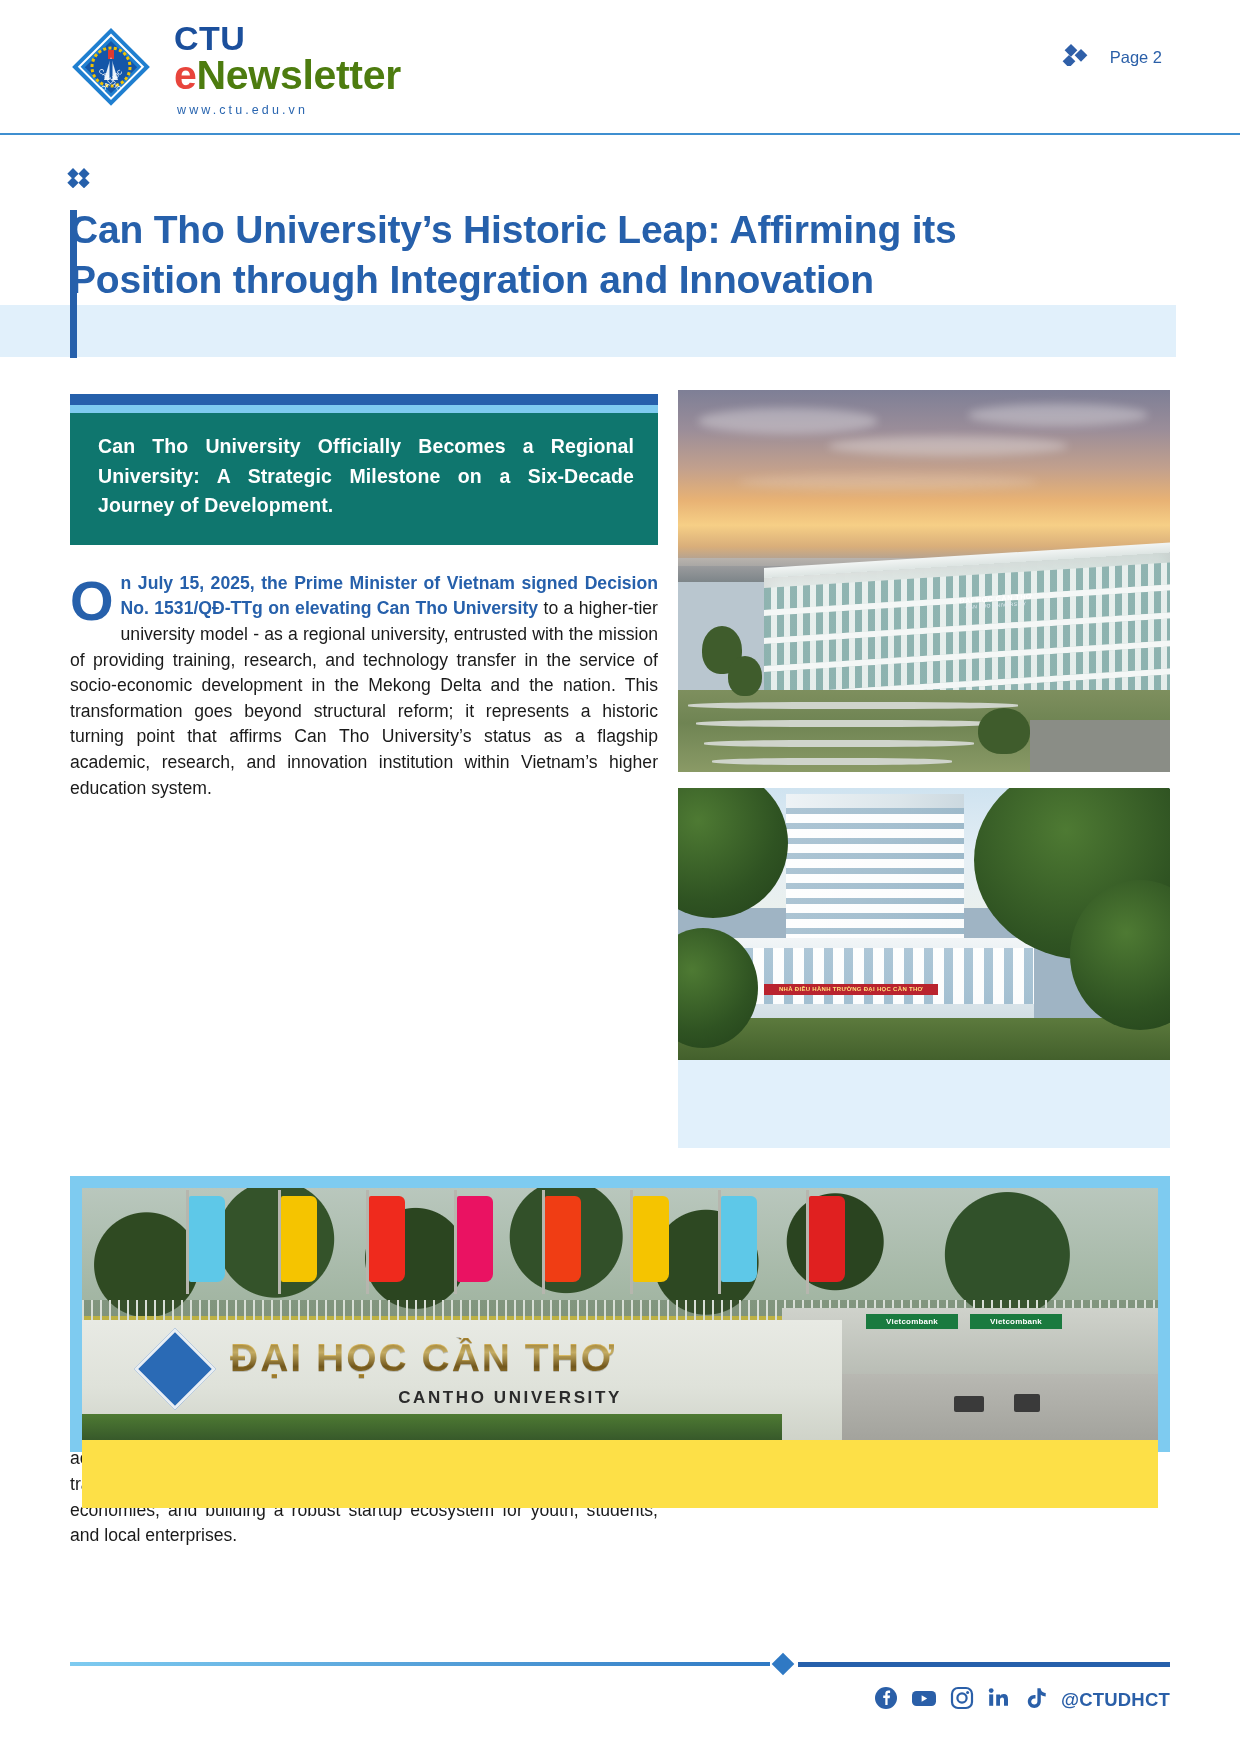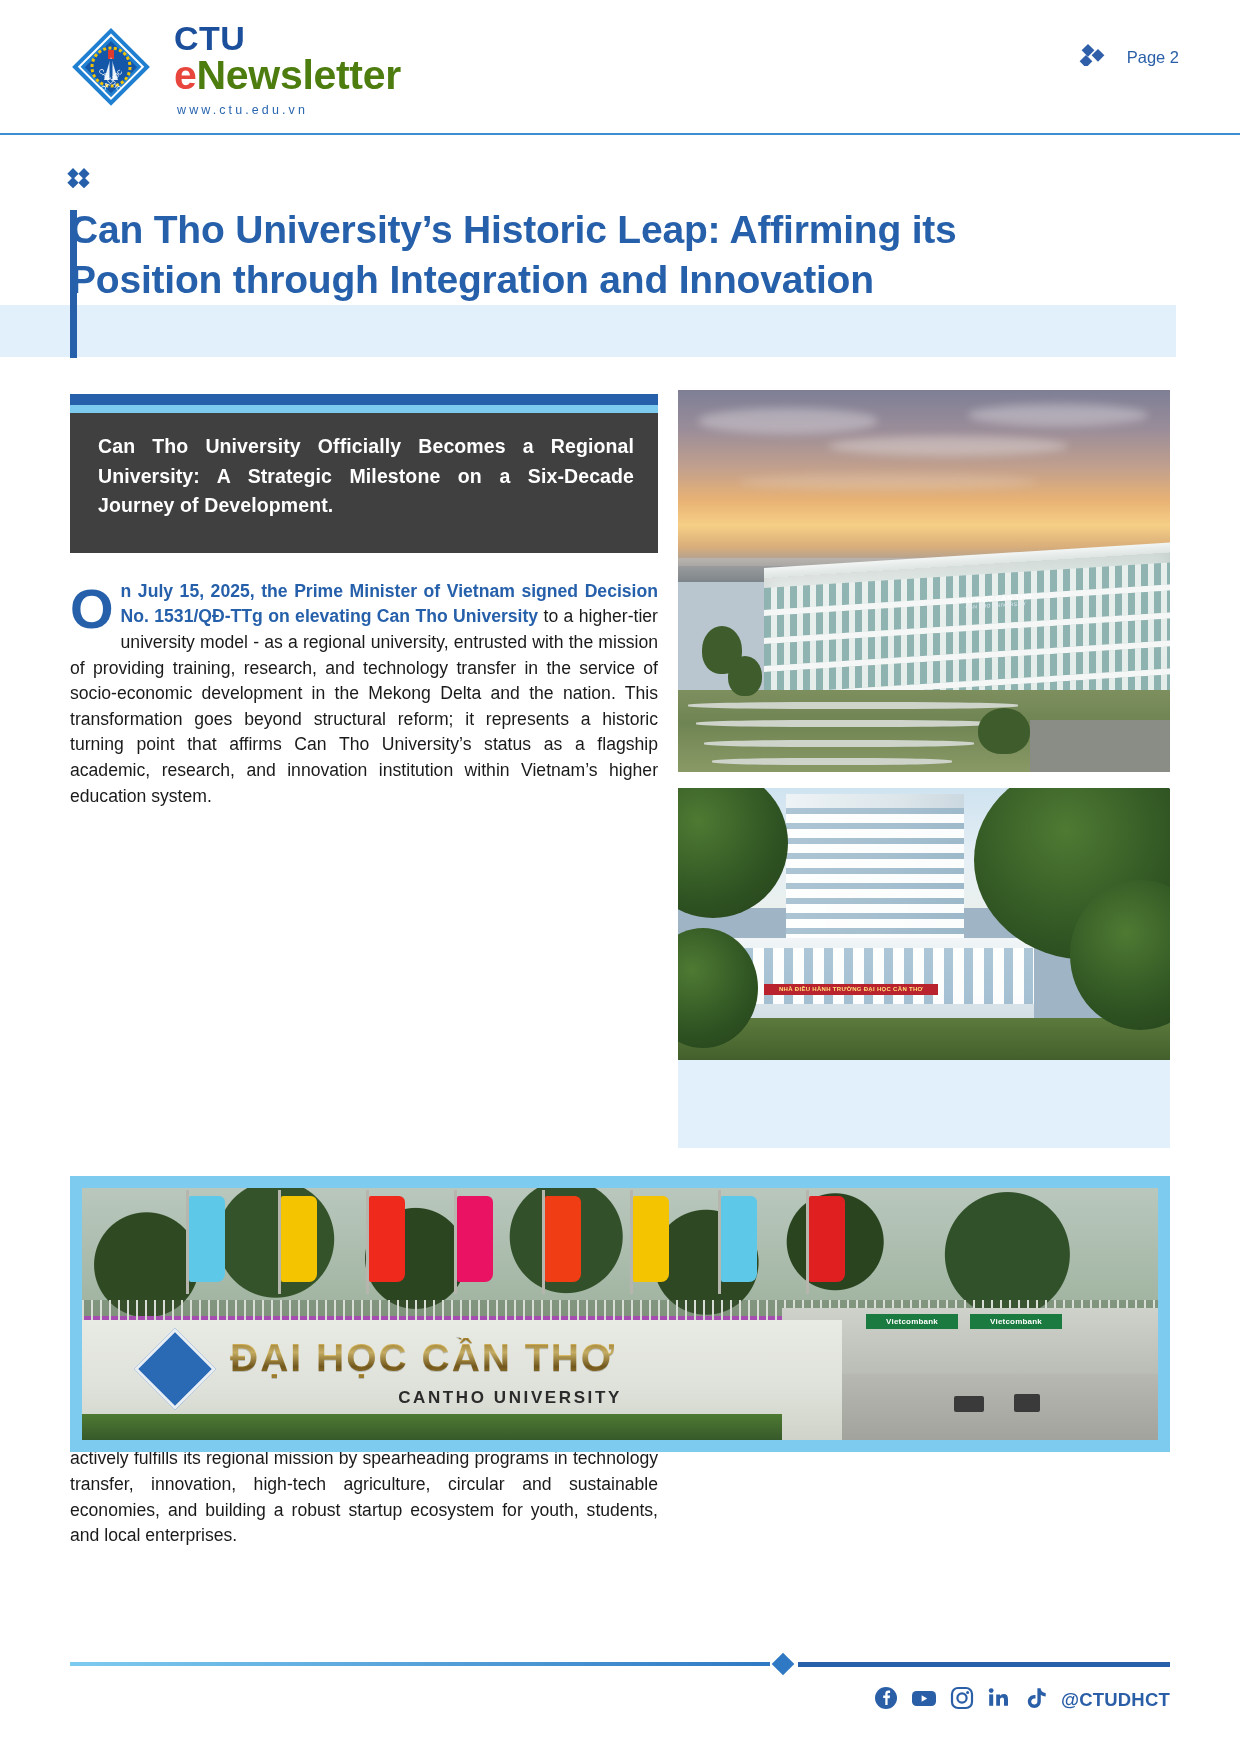--- a/index.html
+++ b/index.html
@@ -22,21 +22,21 @@
     letter-spacing: 0.5px; line-height: 0.96; font-family: "Liberation Sans", sans-serif;
   }
   .logo-enews { font-size: 41px; font-weight: bold; line-height: 1.0; letter-spacing: -0.3px; }
   .logo-enews .e { color: #e8453c; }
   .logo-enews .rest { color: #4d7c0f; }
   .logo-url {
     font-size: 12.5px; color: #2a66b0; letter-spacing: 3.1px;
     margin-top: 7px; margin-left: 3px; font-weight: 500;
   }
   .page-indicator {
-    position: absolute; right: 61px; top: 44px;
+    position: absolute; right: 78px; top: 44px;
     display: flex; align-items: center; gap: 22px;
   }
   .page-label { font-size: 16.5px; color: #2a5fa8; font-weight: 500; }
   .header-rule {
     position: absolute; left: 0; top: 133px; width: 1240px; height: 2px; background: #3f8fd0;
   }
 
   
   .kicker-icon { position: absolute; left: 66px; top: 166px; }
   .title-band {
@@ -50,21 +50,21 @@
     font-size: 39px; line-height: 1.285;
     font-weight: bold; color: #2660ab; letter-spacing: -0.2px;
   }
 
   
   .col-left { position: absolute; left: 70px; top: 394px; width: 588px; }
 
   .sub-box { width: 588px; }
   .sub-top-dark { height: 11px; background: #2660ab; }
   .sub-top-light { height: 8px; background: #7ecbf0; }
-  .sub-body { background: #404040; padding: 19px 24px 32px 28px; }
+  .sub-body { background: #0f766e; padding: 19px 24px 24px 28px; }
   .sub-text {
     color: #ffffff; font-size: 19.5px; font-weight: bold;
     line-height: 1.52; text-align: justify; letter-spacing: 0.1px;
   }
 
   .para { font-size: 17.6px; line-height: 1.455; color: #1a1a1a; text-align: justify; }
   .para1 { margin-top: 26px; }
   .dropcap-o {
     float: left; font-size: 56px; line-height: 0.84; font-weight: bold;
     color: #2660ab; padding: 4px 7px 0 0; margin-top: 2px;
@@ -189,21 +189,21 @@
     position: absolute; left: 392px; top: 16px; width: 86px; height: 86px; border-radius: 50%;
     background: radial-gradient(circle, rgba(255,252,225,.95) 0%, rgba(255,244,190,.55) 45%, rgba(255,240,180,0) 72%);
   }
 
   
   .photo-bottom-frame {
     position: absolute; left: 70px; top: 1176px; width: 1100px; height: 276px; background: #7ecbf0;
     padding: 12px;
   }
   .photo-bottom {
-    position: relative; width: 1076px; height: 252px; overflow: hidden; background: #d946ef;
+    position: relative; width: 1076px; height: 320px; overflow: hidden; background: #fde047;
   }
   .pb-sky { position: absolute; left: 0; top: 0; width: 1076px; height: 120px; background: #cdd9cf; }
   .pb-trees {
     position: absolute; left: 0; top: 0; width: 1076px; height: 128px;
     background:
       radial-gradient(circle at 6% 60%, #2f4a22 0 52px, transparent 53px),
       radial-gradient(circle at 18% 40%, #34532a 0 58px, transparent 59px),
       radial-gradient(circle at 31% 55%, #2b4520 0 50px, transparent 51px),
       radial-gradient(circle at 45% 38%, #325029 0 56px, transparent 57px),
       radial-gradient(circle at 58% 58%, #2d4822 0 52px, transparent 53px),

